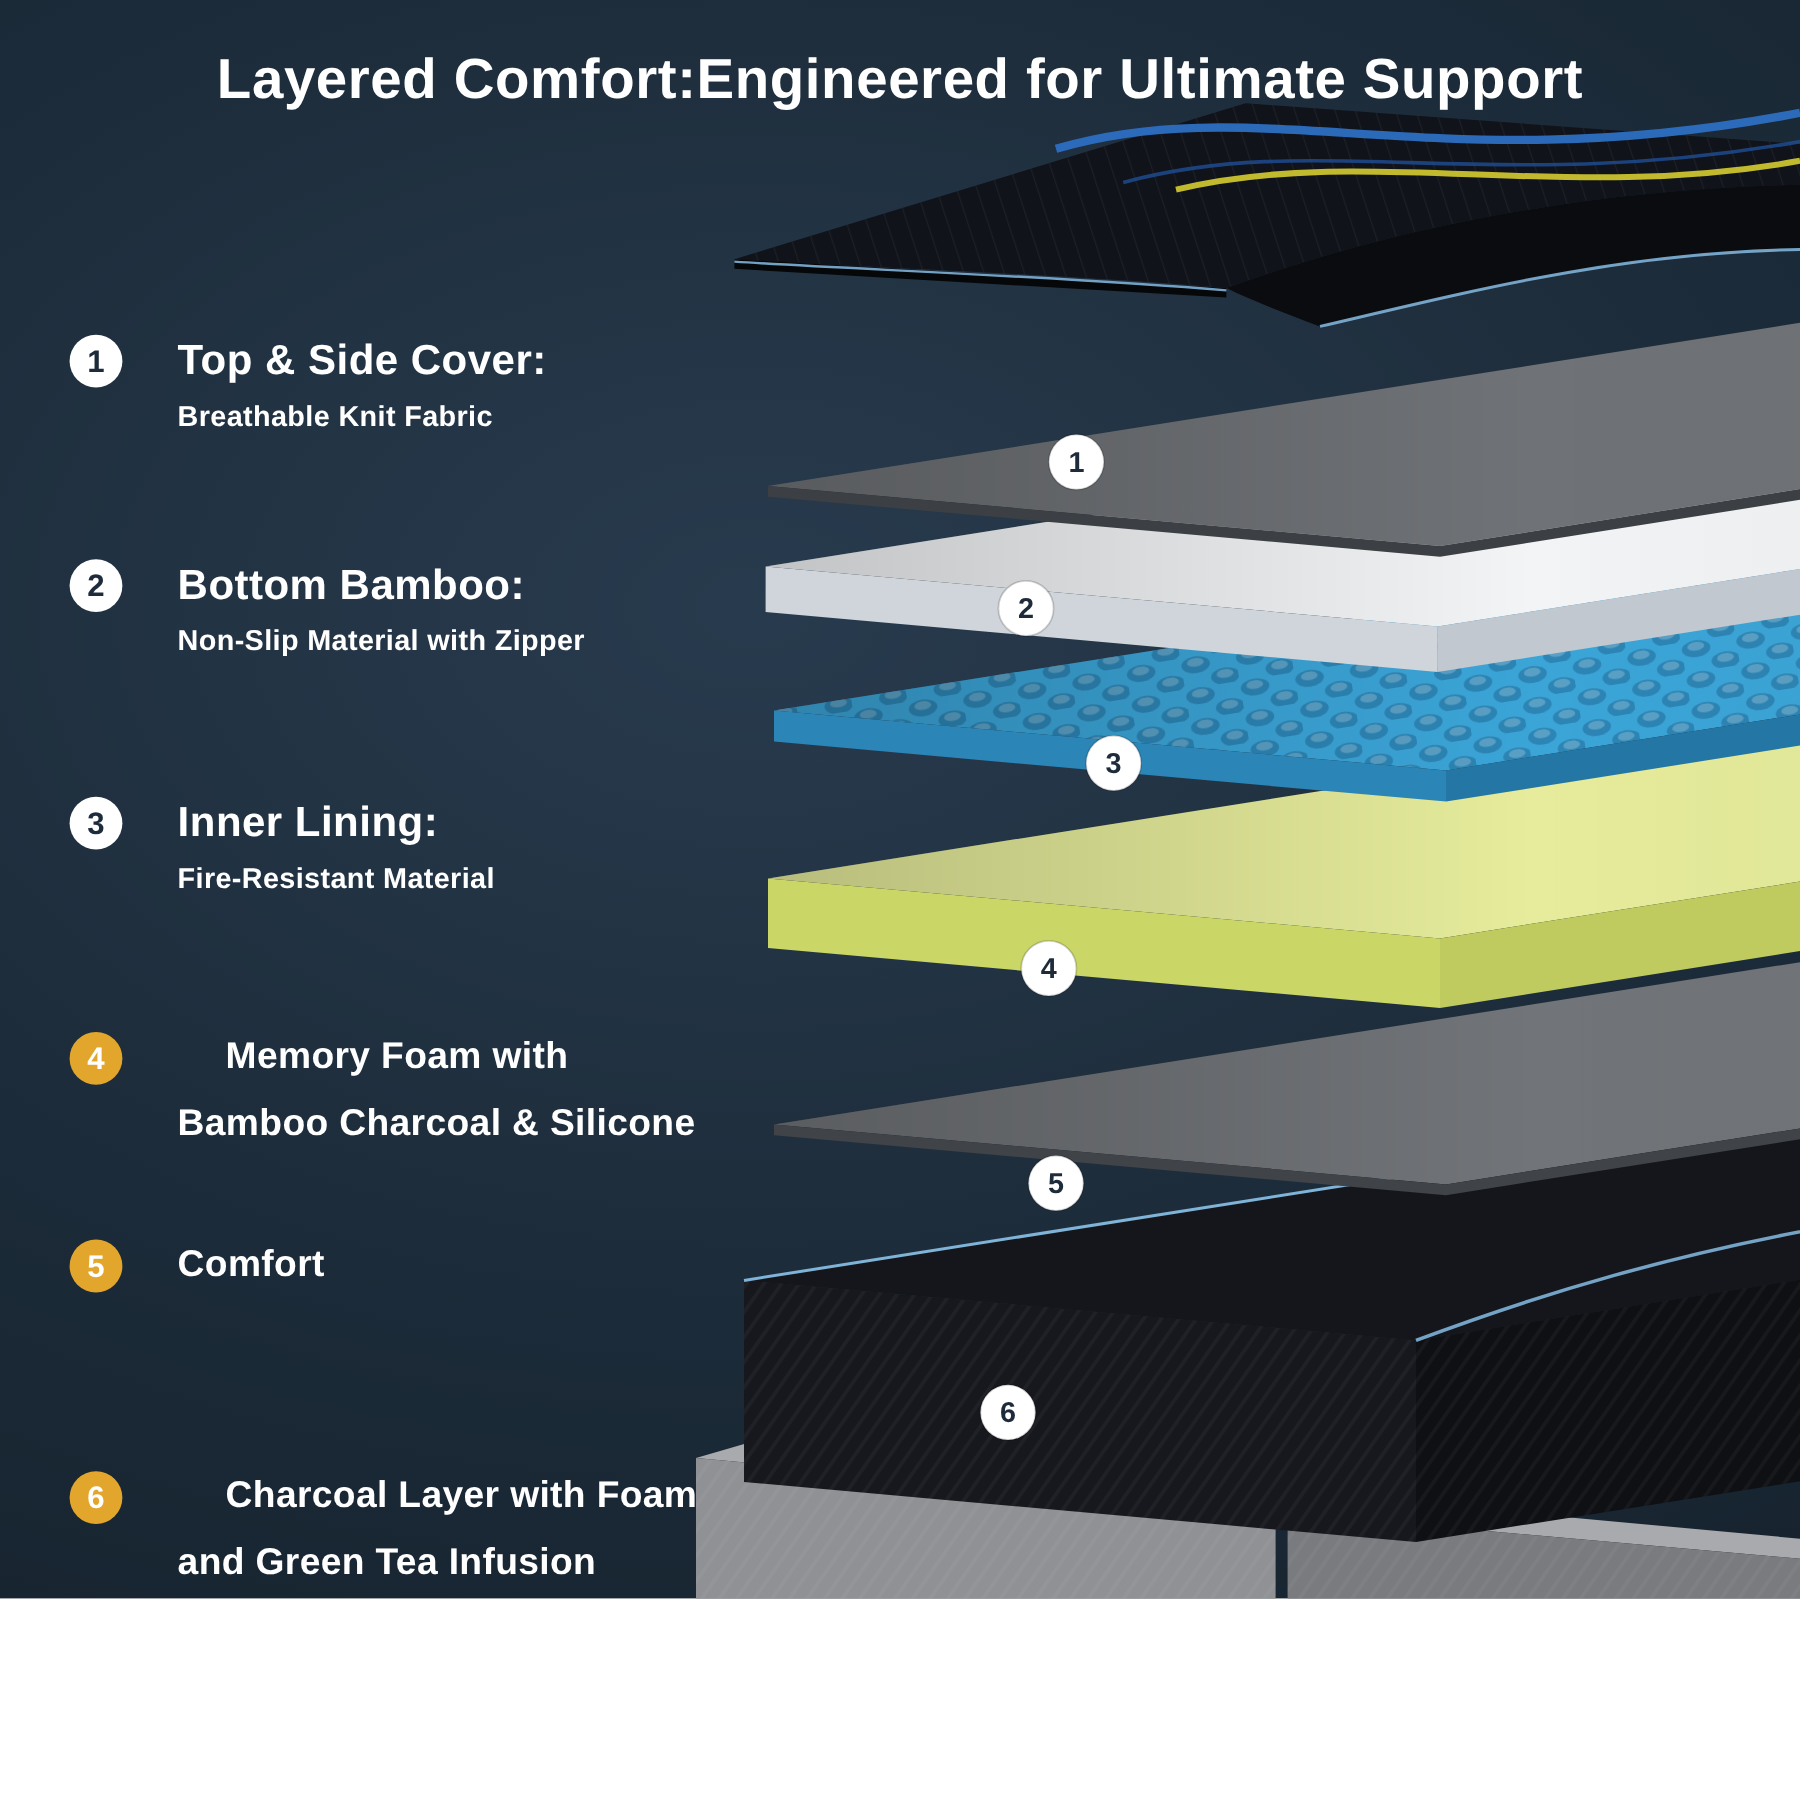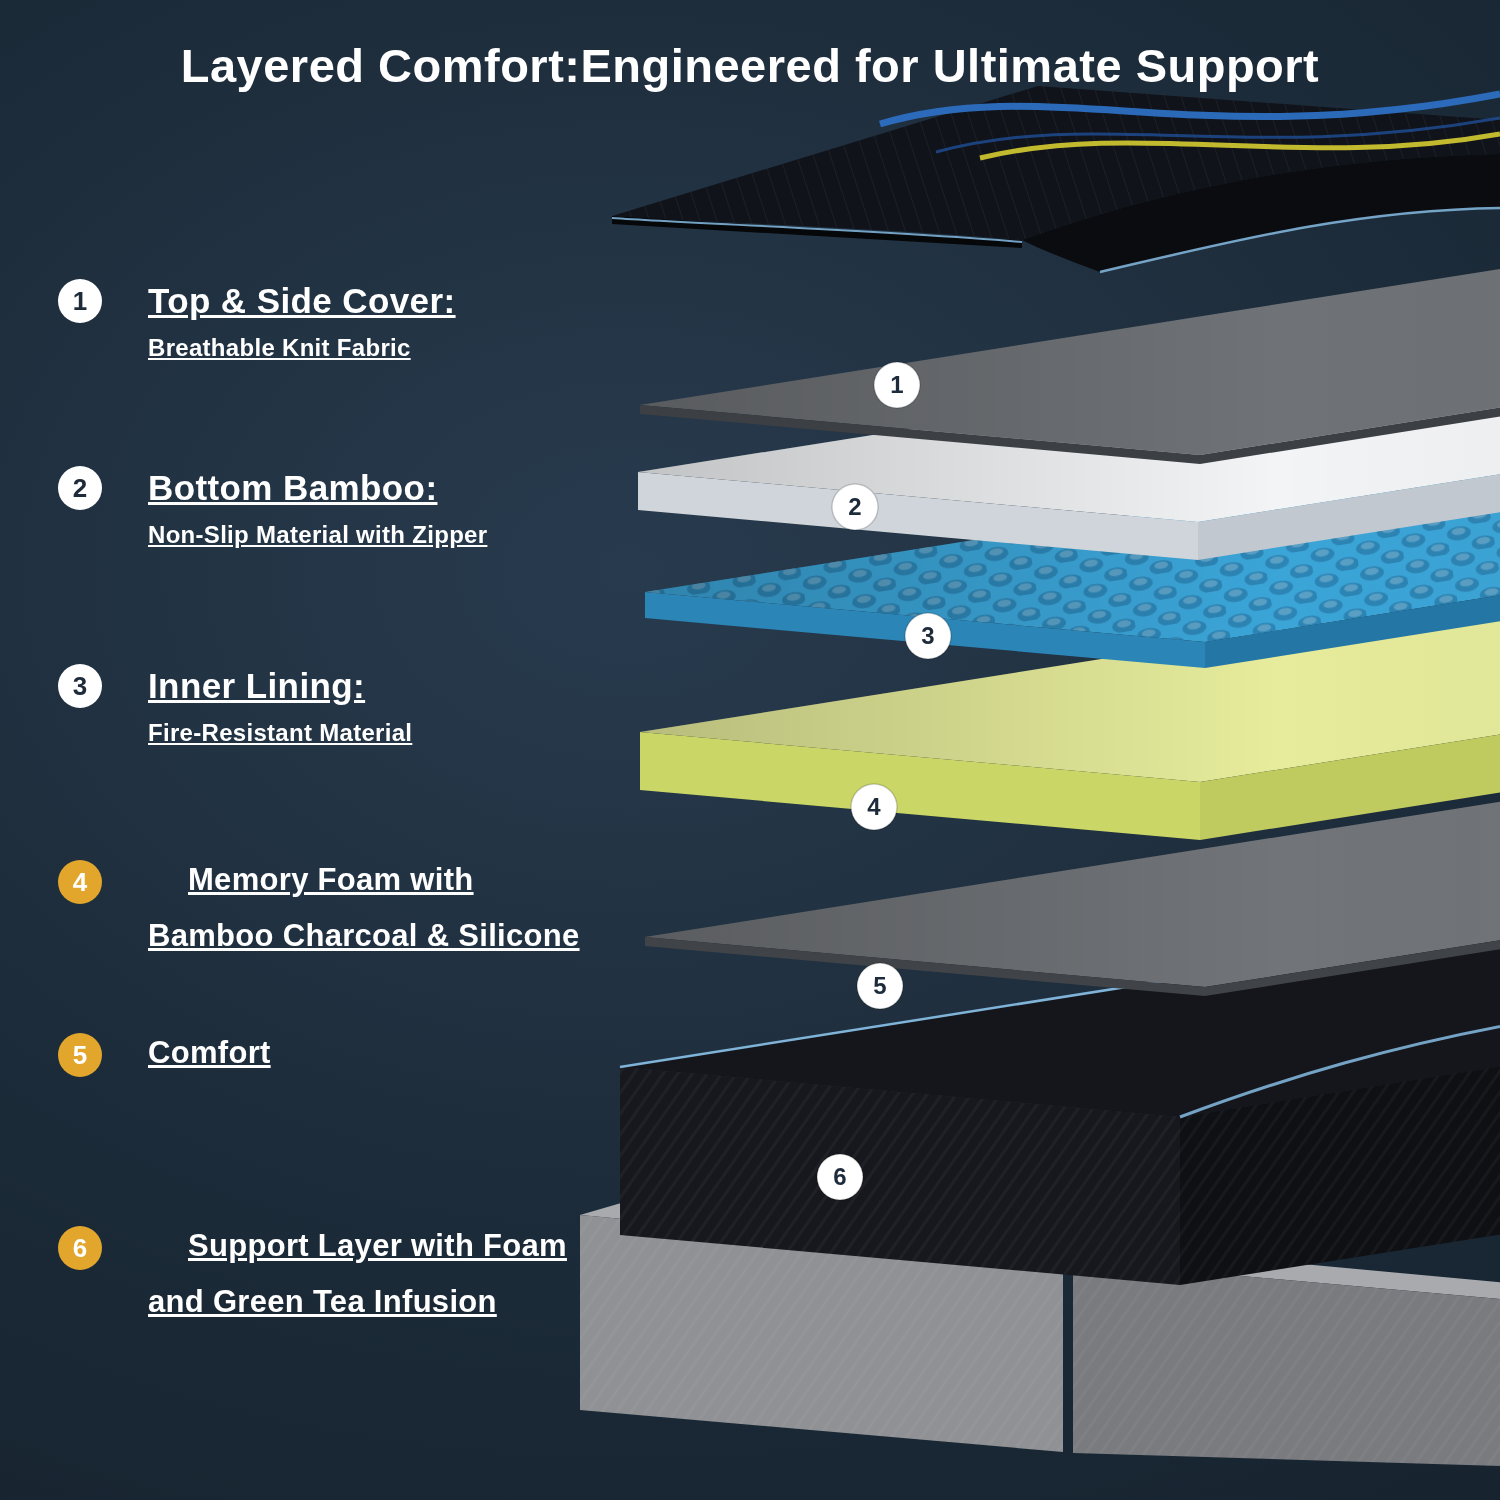--- a/index.html
+++ b/index.html
@@ -1,27 +1,27 @@
 <!DOCTYPE html>
 <html><head>
 <meta charset="utf-8">
 <style>
   * { margin:0; padding:0; box-sizing:border-box; }
   html, body { width:1500px; height:1500px; }
   body { font-family:"Liberation Sans", sans-serif; }
-  #canvas { position:relative; width:1500px; height:1500px; overflow:hidden;
+  #canvas { position:relative; width:1500px; height:1332px; overflow:hidden;
     background: radial-gradient(115% 85% at 42% 38%, #283b4e 0%, #1c2b39 52%, #15212c 100%); }
   #title { position:absolute; top:38px; left:0; width:100%; text-align:center;
     color:#ffffff; font-size:47px; font-weight:700; letter-spacing:0.5px; }
   .legend-item { position:absolute; left:58px; display:flex; gap:46px; width:580px; }
   .badge { width:44px; height:44px; border-radius:50%; display:flex; align-items:center;
     justify-content:center; font-size:26px; font-weight:700; flex:0 0 44px; margin-top:-2px; }
   .badge.white { background:#ffffff; color:#1d2b3a; }
   .badge.yellow { background:#e2a62c; color:#ffffff; }
-  .legend-text { color:#ffffff;text-decoration:underline; }
+  .legend-text { color:#ffffff; }
   .style-a .line1 { font-size:35px; font-weight:700; margin-bottom:13px; letter-spacing:0.4px; }
   .style-a .line2 { font-size:24px; font-weight:700; letter-spacing:0.3px; }
   .style-b .line1 { font-size:31px; font-weight:700; margin-bottom:20px; letter-spacing:0.3px;margin-left:40px; }
   .style-b .line2 { font-size:31px; font-weight:700; letter-spacing:0.3px; }
   #diagram { position:absolute; left:580px; top:60px; width:920px; height:1440px; }
   svg { display:block; }
   svg text.badge-num { font-family:"Liberation Sans", sans-serif; font-weight:700;
     font-size:24px; fill:#1d2b3a; text-anchor:middle; }
 </style>
 </head>
@@ -66,21 +66,21 @@
   <div class="legend-item style-b" style="top:1035px">
     <span class="badge yellow">5</span>
     <div class="legend-text">
       <div class="line2">Comfort</div>
     </div>
   </div>
 
   <div class="legend-item style-b" style="top:1228px">
     <span class="badge yellow">6</span>
     <div class="legend-text">
-      <div class="line1">Support Layer with Foam</div>
+      <div class="line1">Charcoal Layer with Foam</div>
       <div class="line2">and Green Tea Infusion</div>
     </div>
   </div>
 
   <div id="diagram">
     <svg viewBox="0 0 920 1440" width="920" height="1440">
       <defs>
         <pattern id="bumps" width="46" height="26" patternUnits="userSpaceOnUse" patternTransform="rotate(-9)">
           <ellipse cx="12" cy="7" rx="12" ry="7" fill="rgba(10,60,100,0.30)"></ellipse>
           <ellipse cx="35" cy="20" rx="12" ry="7" fill="rgba(10,60,100,0.30)"></ellipse>

